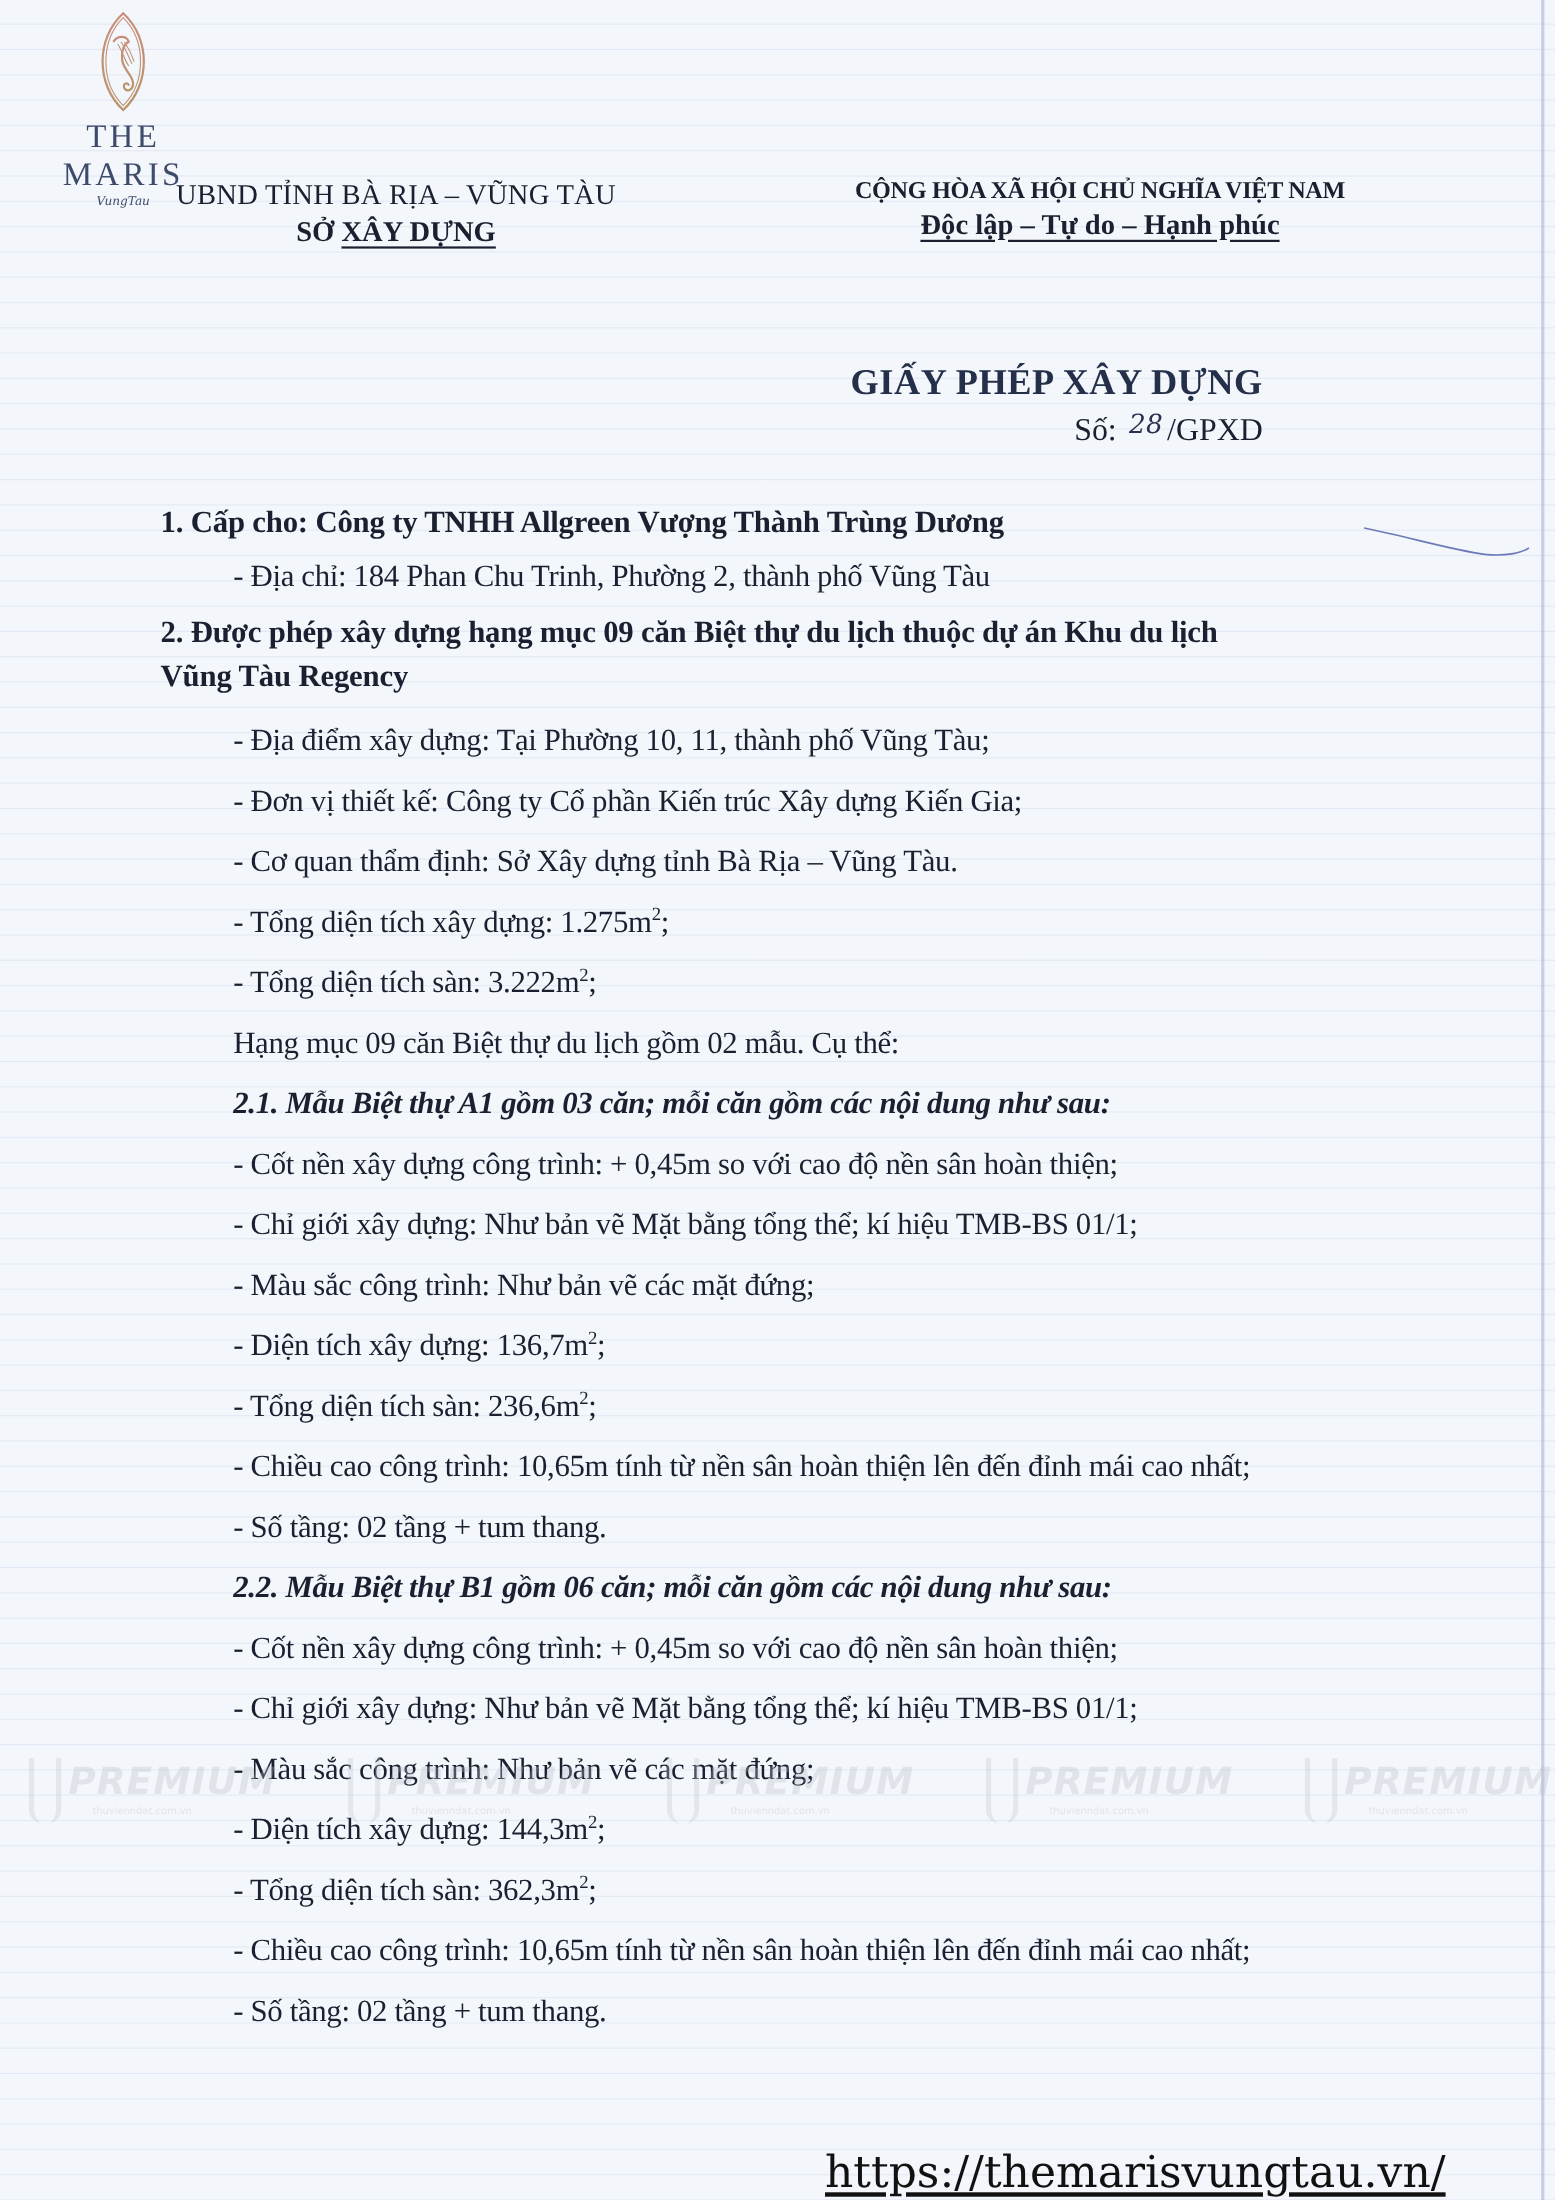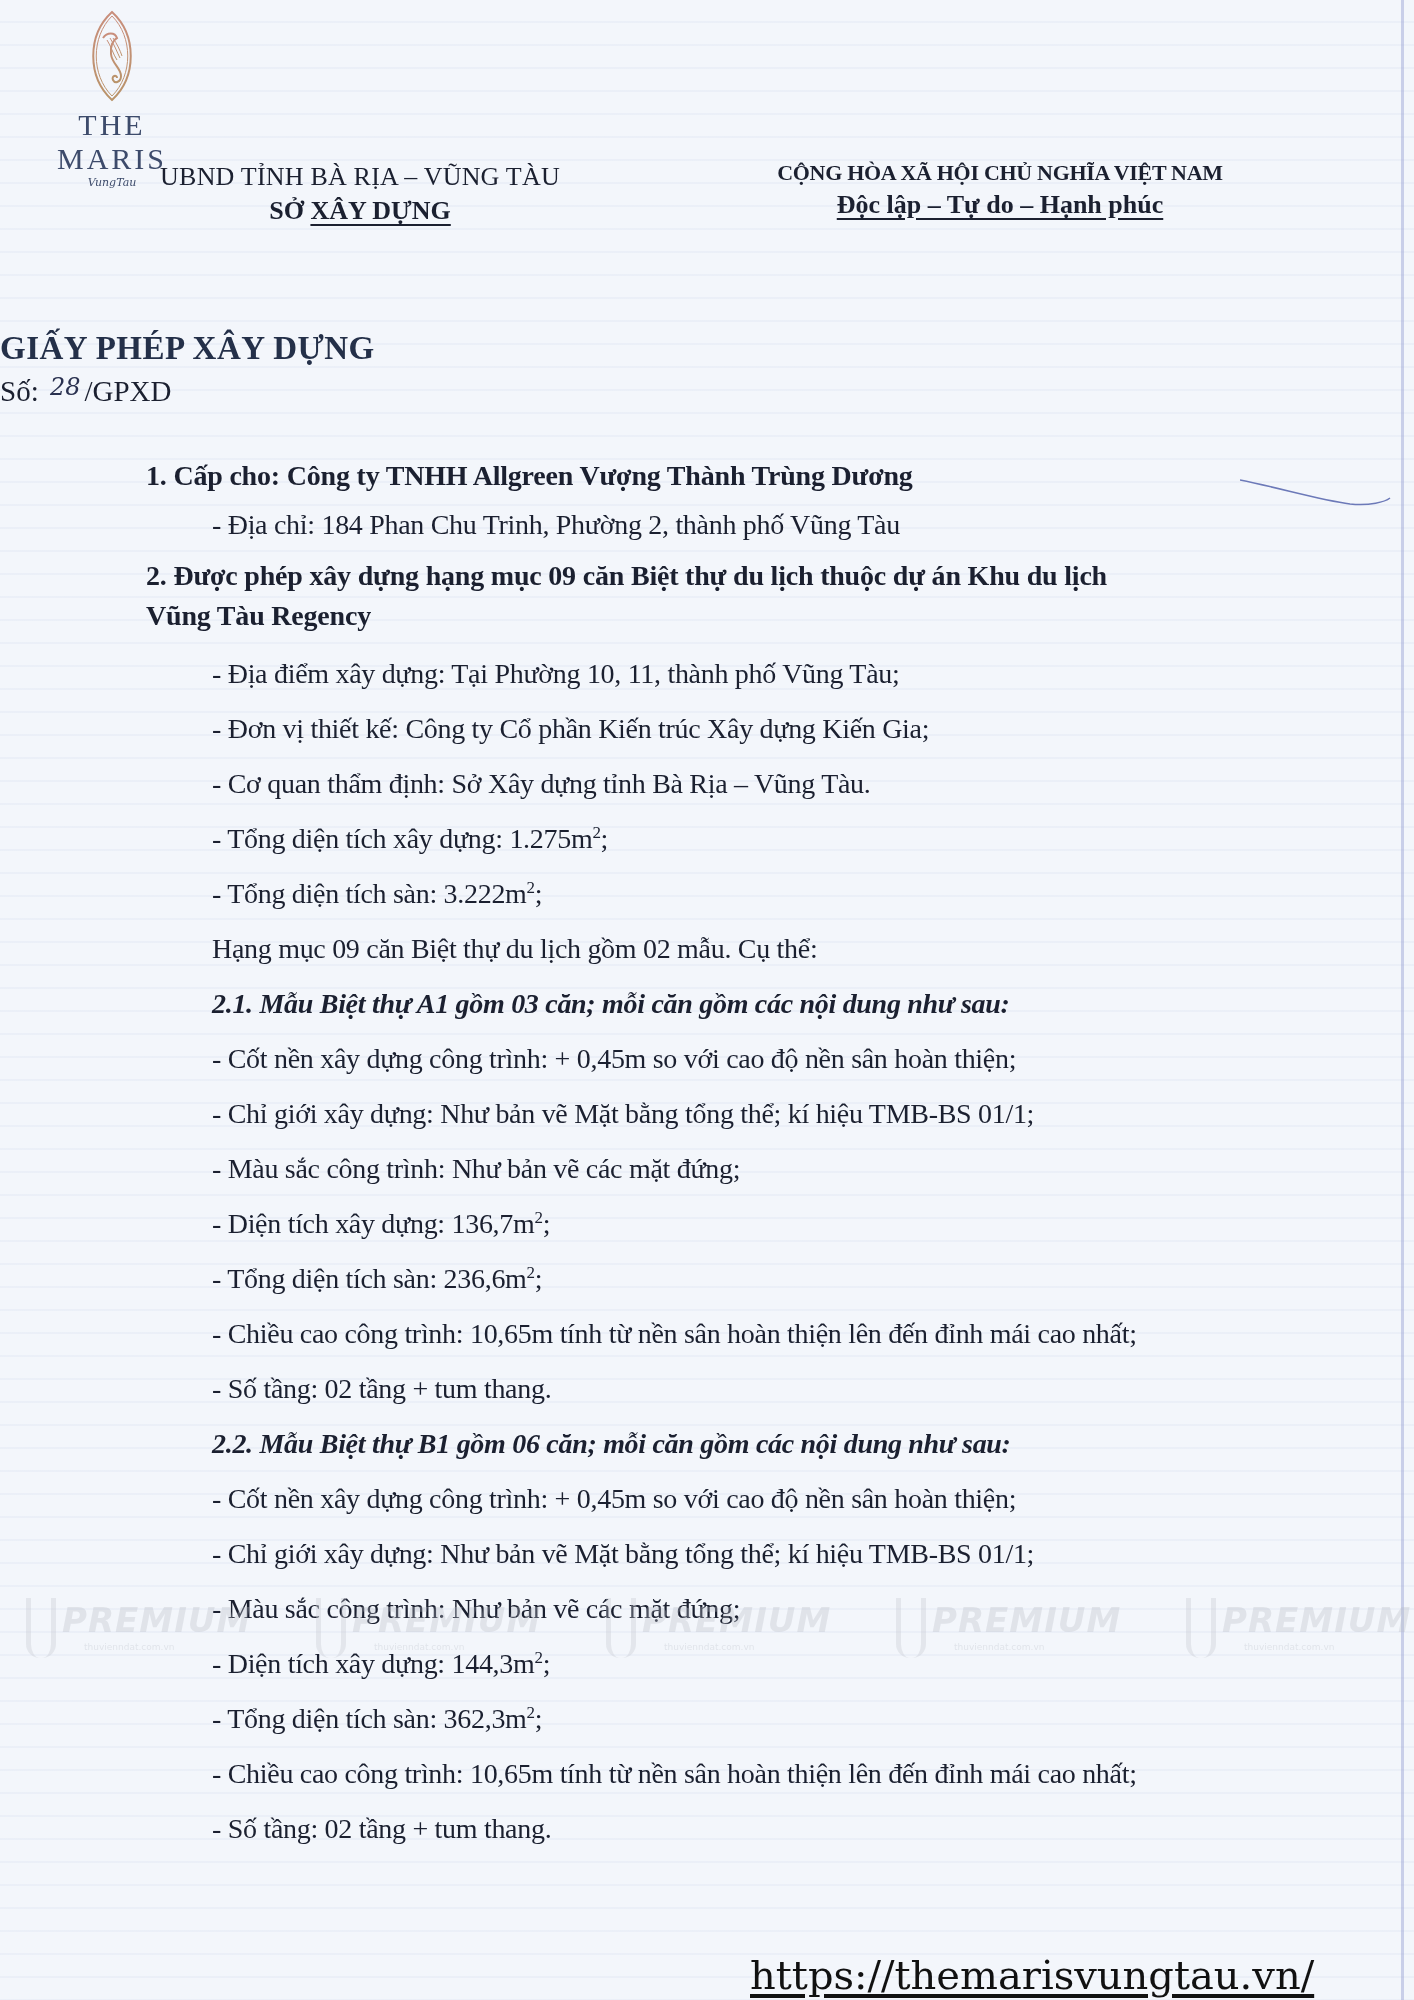--- a/index.html
+++ b/index.html
@@ -41,21 +41,21 @@
     .hdr-left .l2 .ul { text-decoration: underline; text-underline-offset: 5px; }
     .hdr-right {
       position: absolute; left: 690px; top: 160px; width: 620px; text-align: center;
     }
     .hdr-right .l1 { font-size: 22px; font-weight: bold; letter-spacing: -0.3px; }
     .hdr-right .l2 {
       font-size: 26px; font-weight: bold; margin-top: 4px;
       text-decoration: underline; text-underline-offset: 5px;
     }
     .title-block {
-      position: absolute; left: 0; width: 1148px; top: 330px; text-align: left;
+      position: absolute; left: 0; width: 1148px; top: 330px; text-align: right;
     }
     .title-block .t1 { font-size: 33px; font-weight: bold; letter-spacing: 0.5px; color: #243049; }
     .title-block .t2 { font-size: 29px; margin-top: 8px; }
     .title-block .num {
       font-family: "DejaVu Serif", serif; font-style: italic; font-size: 24px;
       position: relative; top: -6px; margin: 0 4px; color: #2a3150;
     }
     .content {
       position: absolute; left: 146px; top: 456px; width: 1150px;
     }

